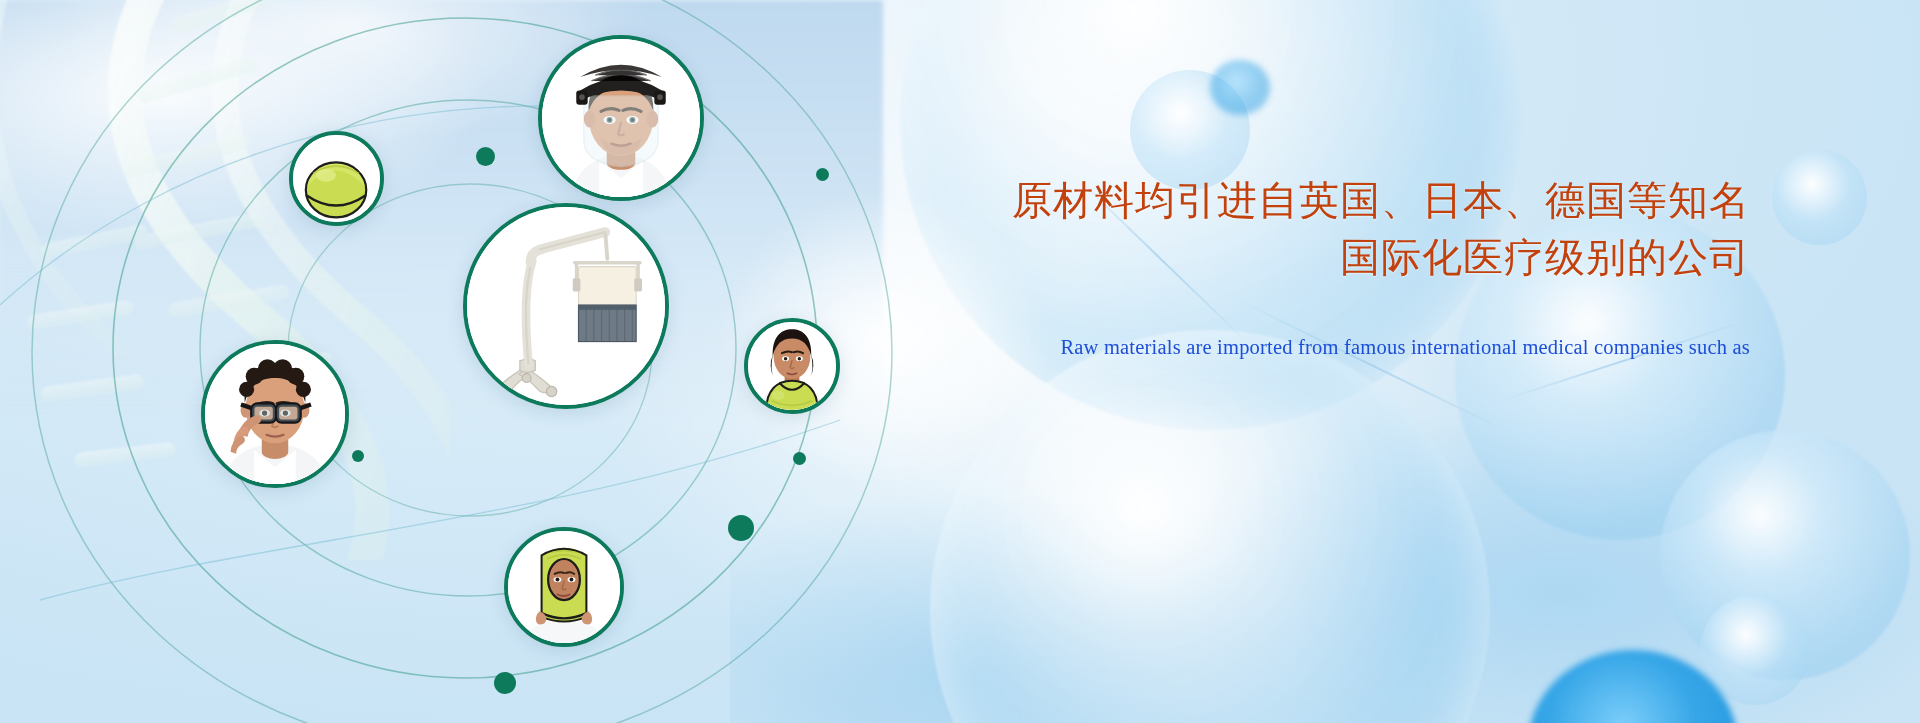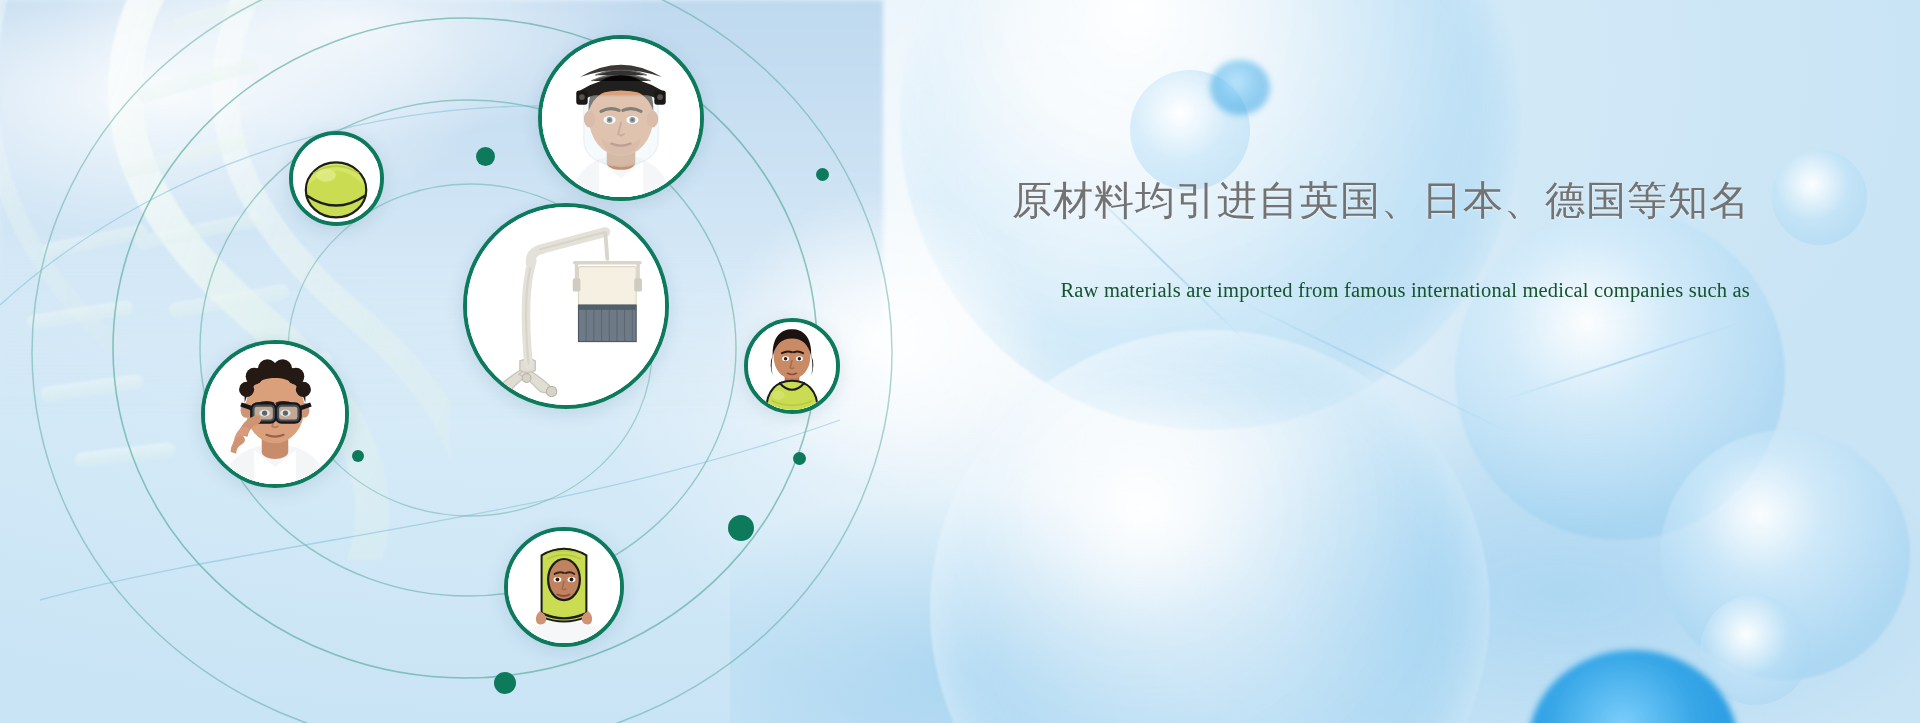--- a/index.html
+++ b/index.html
@@ -110,33 +110,33 @@
   .copy{
     position:absolute;
     right:170px;
     top:172px;
     width:800px;
     text-align:right;
   }
   .headline{
     font-size:40px;
     line-height:1.42;
-    color:#737373;
+    color:#c2410c;
     letter-spacing:1px;
     font-weight:400;
     margin:0;
     text-shadow:0 1px 2px rgba(255,255,255,.55);
   }
   .headline .l2{display:block;}
   .subcopy{
     margin-top:42px;
     font-family:"Liberation Serif","DejaVu Serif",serif;
     font-size:20.5px;
     line-height:1.95;
-    color:#14532d;
+    color:#1d4ed8;
     letter-spacing:.2px;
   }
 </style>
 </head>
 <body>
 
 <div class="banner">
 
   <div class="bg-base"></div>
   <div class="bg-sky"></div>
@@ -435,19 +435,20 @@
 
         <path d="M34,86 q-5,4 -4,10 q1,5 6,4 q5,-1 5,-6 q0,-5 -7,-8 Z" fill="#cf9474"></path>
         <path d="M86,86 q5,4 4,10 q-1,5 -6,4 q-5,-1 -5,-6 q0,-5 7,-8 Z" fill="#cf9474"></path>
       </svg>
     </div>
   </div>
 
   <div class="copy">
     <h1 class="headline">
       <span class="l1">原材料均引进自英国、日本、德国等知名</span>
+      <span class="l2">国际化医疗级别的公司</span>
     </h1>
     <div class="subcopy">
       <div>Raw materials are imported from famous international medical companies such as</div>
     </div>
   </div>
 
 </div>
 
 </body></html>

